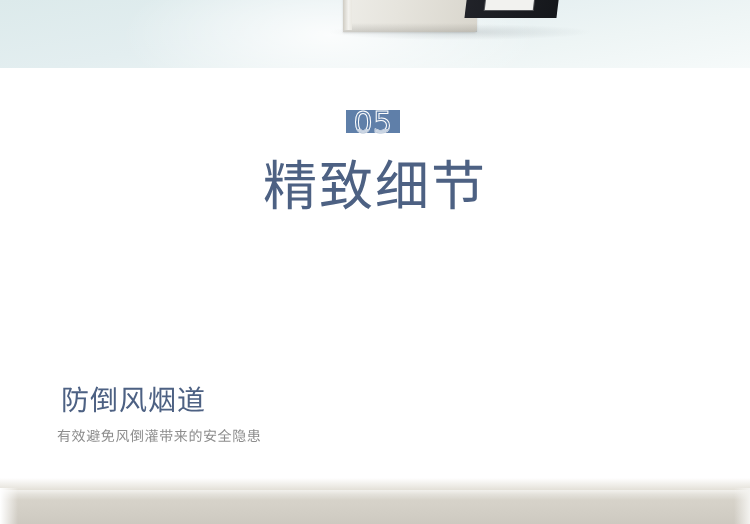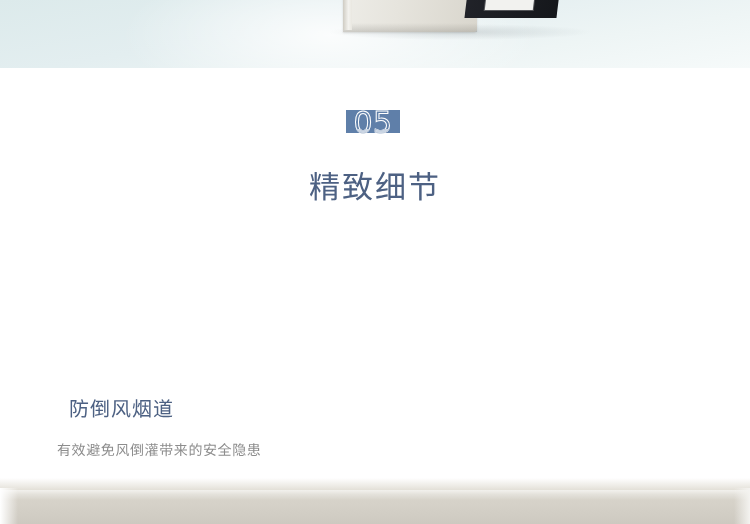--- a/index.html
+++ b/index.html
@@ -157,43 +157,43 @@
   }
 
   
   .headline {
     position: absolute;
     left: 0;
     top: 92px;
     width: 750px;
     text-align: center;
     color: #4d6183;
-    font-size: 31px;
+    font-size: 54px;
     line-height: 54px;
     letter-spacing: 2px;
     font-weight: 400;
     font-family: "DejaVu Sans", "Liberation Sans", sans-serif;
   }
   .headline-line { display: block; white-space: nowrap; }
 
   
   .feature {
     position: absolute;
     left: 57px;
     top: 310px;
     width: 420px;
   }
   .feature-title {
     color: #4d6183;
-    font-size: 20px;
+    font-size: 28px;
     line-height: 38px;
     letter-spacing: 1px;
     font-weight: 400;
     font-family: "DejaVu Sans", "Liberation Sans", sans-serif;
-    margin: 12px;
+    margin: 4px;
   }
   .feature-subtitle {
     margin: 6px 0 16px 0;
     color: #8d8d8d;
     font-size: 14px;
     line-height: 20px;
     letter-spacing: 0.6px;
     font-weight: 400;
     font-family: "DejaVu Sans", "Liberation Sans", sans-serif;
   }

